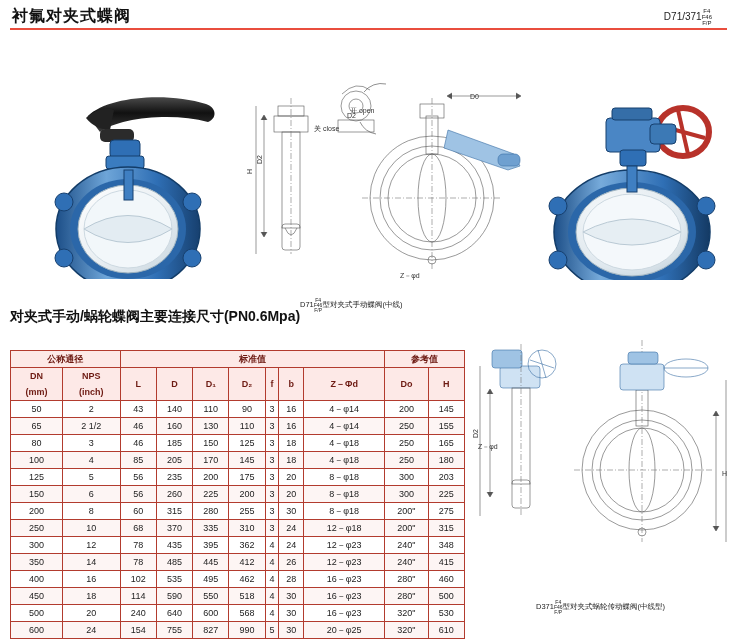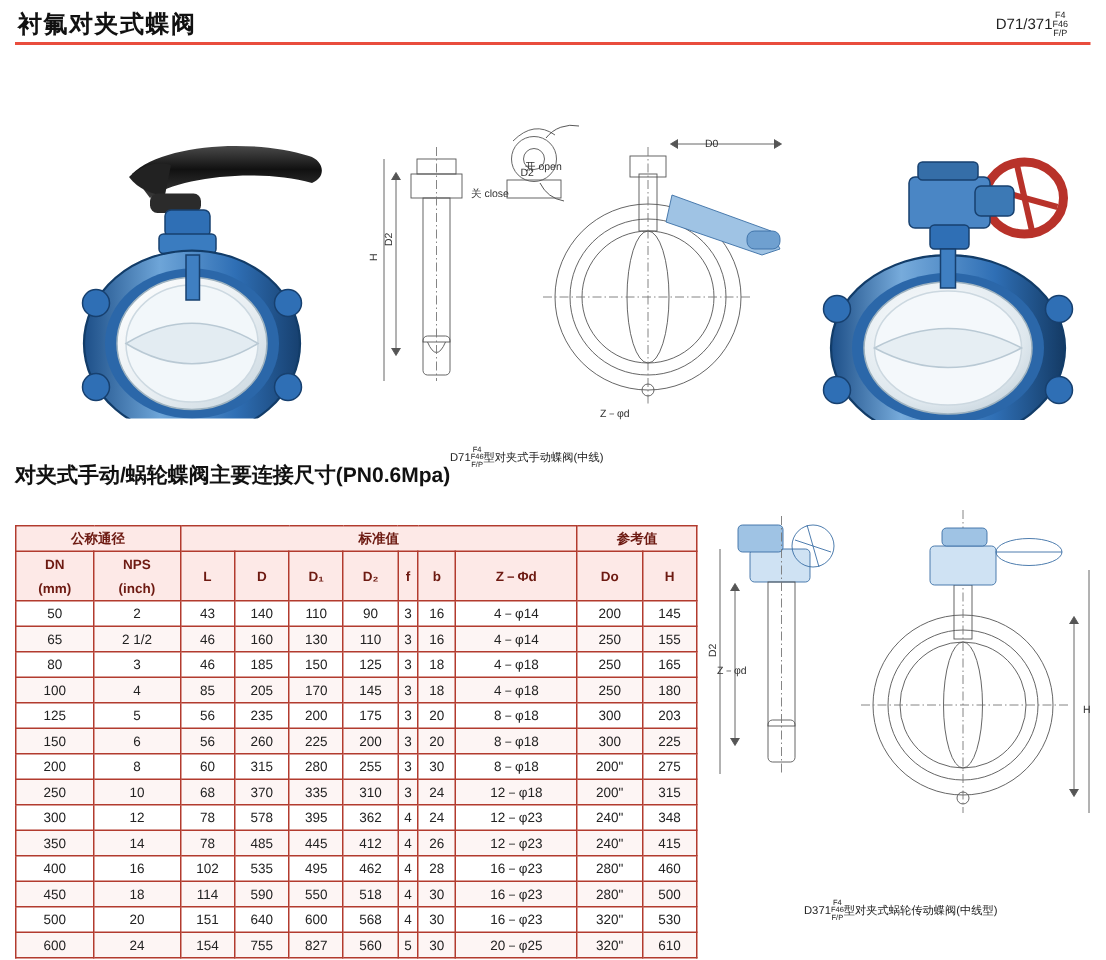--- a/index.html
+++ b/index.html
@@ -378,21 +378,21 @@
           <td>3</td>
           <td>24</td>
           <td>12－φ18</td>
           <td>200"</td>
           <td>315</td>
         </tr>
         <tr>
           <td>300</td>
           <td>12</td>
           <td>78</td>
-          <td>578</td>
+          <td>435</td>
           <td>395</td>
           <td>362</td>
           <td>4</td>
           <td>24</td>
           <td>12－φ23</td>
           <td>240"</td>
           <td>348</td>
         </tr>
         <tr>
           <td>350</td>
@@ -429,37 +429,37 @@
           <td>518</td>
           <td>4</td>
           <td>30</td>
           <td>16－φ23</td>
           <td>280"</td>
           <td>500</td>
         </tr>
         <tr>
           <td>500</td>
           <td>20</td>
-          <td>151</td>
+          <td>240</td>
           <td>640</td>
           <td>600</td>
           <td>568</td>
           <td>4</td>
           <td>30</td>
           <td>16－φ23</td>
           <td>320"</td>
           <td>530</td>
         </tr>
         <tr>
           <td>600</td>
           <td>24</td>
           <td>154</td>
           <td>755</td>
           <td>827</td>
-          <td>560</td>
+          <td>990</td>
           <td>5</td>
           <td>30</td>
           <td>20－φ25</td>
           <td>320"</td>
           <td>610</td>
         </tr>
       </tbody>
   </table>
 </div>
 

